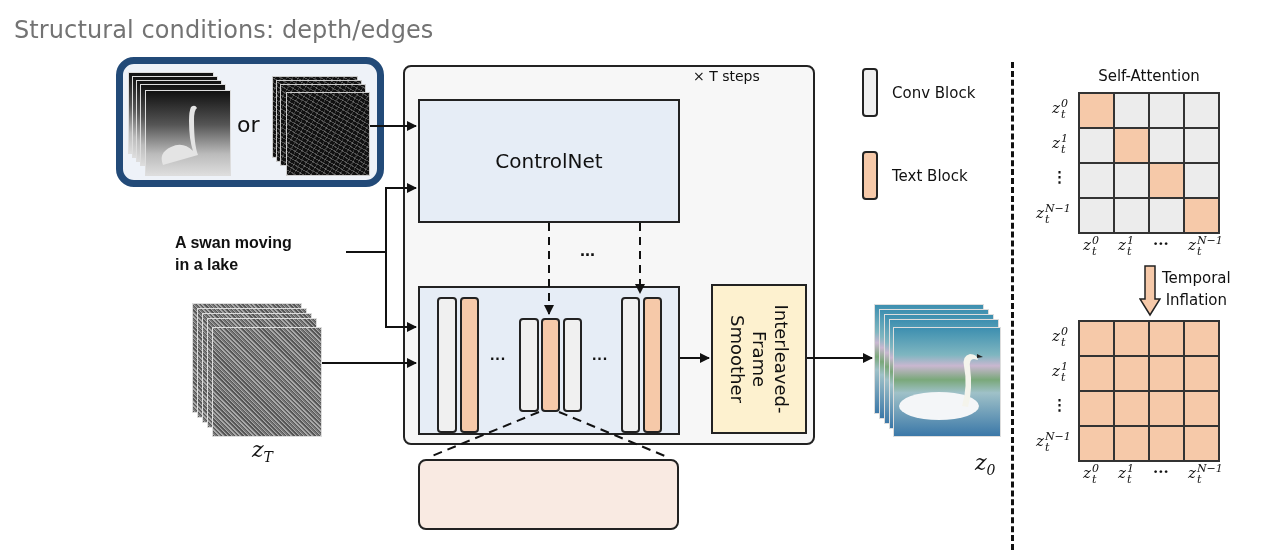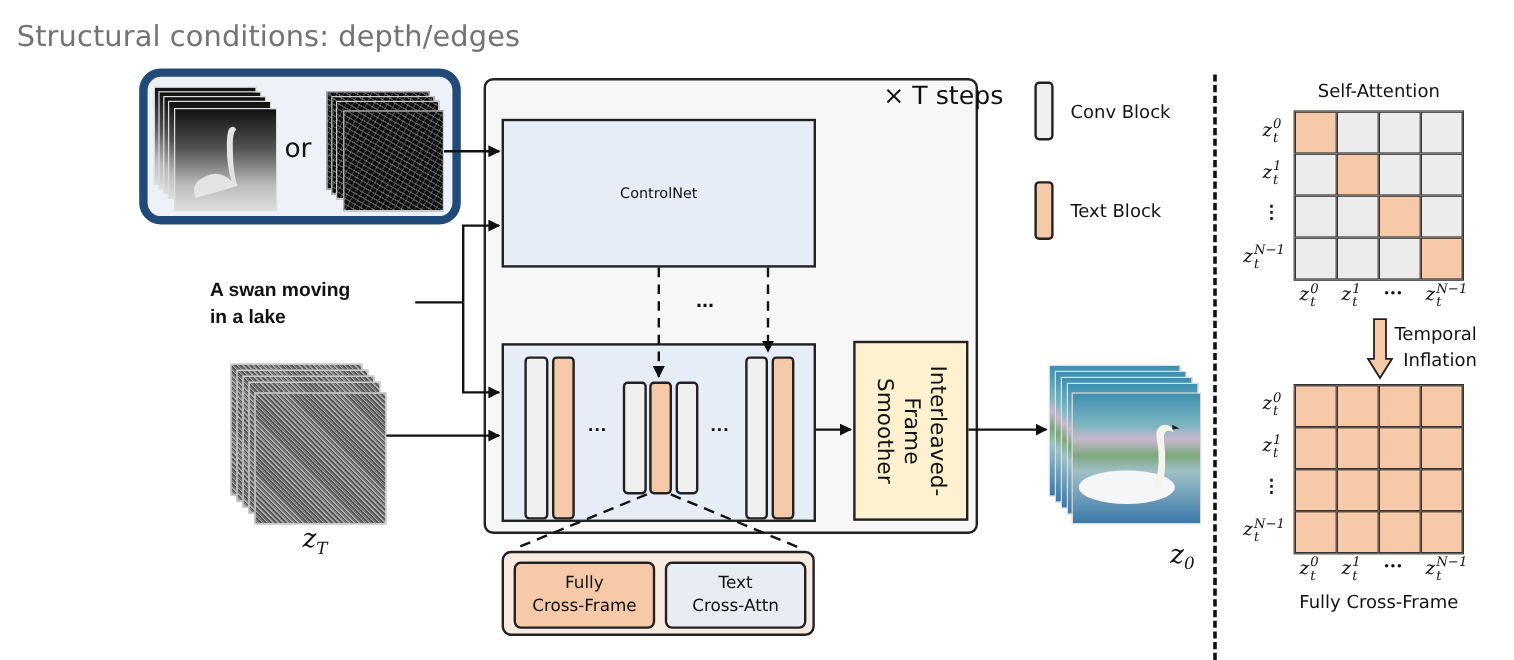--- a/index.html
+++ b/index.html
@@ -1,22 +1,22 @@
 <!DOCTYPE html>
 <html><head>
 <meta charset="utf-8">
 <style>
   html,body{margin:0;padding:0;background:#ffffff;}
   body{width:1262px;height:550px;position:relative;overflow:hidden;font-family:"Liberation Sans",sans-serif;color:#111;}
   .abs{position:absolute;}
   .title{left:14px;top:16px;font-size:24px;color:#737373;font-family:"DejaVu Sans",sans-serif;letter-spacing:0.1px;}
   .cond-box{left:116px;top:57px;width:268px;height:130px;border:7px solid #224a78;border-radius:18px;background:#eef2f8;box-sizing:border-box;}
   .outer{left:403px;top:65px;width:412px;height:380px;border:2px solid #222;border-radius:8px;background:#f7f7f7;box-sizing:border-box;}
-  .steps{left:693px;top:68px;font-size:21px;font-family:"DejaVu Sans",sans-serif;margin-left:43px;}
-  .cnet{left:418px;top:99px;width:262px;height:124px;border:2px solid #222;background:#e6edf6;box-sizing:border-box;display:flex;align-items:center;justify-content:center;font-size:12px;font-family:"DejaVu Sans",sans-serif;}
+  .steps{left:693px;top:68px;font-size:14px;font-family:"DejaVu Sans",sans-serif;}
+  .cnet{left:418px;top:99px;width:262px;height:124px;border:2px solid #222;background:#e6edf6;box-sizing:border-box;display:flex;align-items:center;justify-content:center;font-size:20px;font-family:"DejaVu Sans",sans-serif;}
   .unet{left:418px;top:286px;width:262px;height:149px;border:2px solid #222;background:#e6edf6;box-sizing:border-box;}
   .blk{position:absolute;border:2px solid #222;border-radius:4px;box-sizing:border-box;}
   .conv{background:#f0f0f0;}
   .attn{background:#f6c9a9;}
   .smoother{left:711px;top:284px;width:96px;height:150px;border:2px solid #222;background:#fdf1cf;box-sizing:border-box;}
   .smoother-text{position:absolute;left:50%;top:50%;transform:translate(-50%,-50%) rotate(90deg);white-space:nowrap;text-align:center;font-size:18px;line-height:22px;font-family:"DejaVu Sans",sans-serif;}
   .detail{left:418px;top:459px;width:261px;height:71px;border:2px solid #222;border-radius:8px;background:#f9eae2;box-sizing:border-box;}
   .dcell{position:absolute;top:7px;height:56px;border:2px solid #222;border-radius:6px;box-sizing:border-box;text-align:center;font-size:14px;line-height:19px;padding-top:7px;font-family:"DejaVu Sans",sans-serif;}
   .legend-box{width:16px;height:49px;border:2px solid #222;border-radius:4px;box-sizing:border-box;}
   .legend-label{font-size:15px;font-family:"DejaVu Sans",sans-serif;}
@@ -96,28 +96,20 @@
 
 <div class="abs smoother">
   <div class="smoother-text">
     <div>Interleaved-</div>
     <div>Frame</div>
     <div>Smoother</div>
   </div>
 </div>
 
 <div class="abs detail">
-  <div class="dcell" style="left:8px;width:118px;background:#f6c9a9;">
-    <div>Fully</div>
-    <div>Cross-Frame</div>
-  </div>
-  <div class="dcell" style="left:134px;width:118px;background:#e8ecf3;">
-    <div>Text</div>
-    <div>Cross-Attn</div>
-  </div>
 </div>
 
 <div>
   <div class="abs swanimg" style="left:874px;top:304px;width:110px;height:110px;"></div>
   <div class="abs swanimg" style="left:879px;top:309px;width:110px;height:110px;"></div>
   <div class="abs swanimg" style="left:884px;top:314px;width:110px;height:110px;"></div>
   <div class="abs swanimg" style="left:889px;top:319px;width:110px;height:110px;"></div>
   <div class="abs swanimg" style="left:893px;top:327px;width:108px;height:110px;">
     <svg width="108" height="110" viewBox="0 0 108 110">
       <ellipse cx="45" cy="78" rx="40" ry="14" fill="#f4f6f8"></ellipse>
@@ -181,21 +173,21 @@
     <div class="collab" style="left: 1153px; top: 235px;"><span class="math" style="font-style: normal; font-weight: bold;">···</span></div>
     <div class="collab" style="left: 1188px; top: 235px;"><span class="math"><span>z</span><span style="display: inline-flex; flex-direction: column; font-size: 11px; line-height: 11px; vertical-align: middle; margin-left: 1px;">
           <span>N−1</span>
           <span>t</span>
         </span></span></div>
   </div>
 
 <svg class="abs" style="left:1139px;top:265px;" width="22" height="52" viewBox="0 0 22 52">
   <path d="M6 1 H16 V34 H21 L11 50 L1 34 H6 Z" fill="#f6c9a9" stroke="#222" stroke-width="1.5"></path>
 </svg>
-<div class="abs caption" style="left:1162px;top:267px;text-align:right;line-height:22px;">
+<div class="abs caption" style="left:1162px;top:267px;text-align:center;line-height:22px;">
   <div>Temporal</div>
   <div>Inflation</div>
 </div>
 
 <div class="abs grid" id="cf-grid" style="left:1078px;top:320px;">
     <div class="cell ocell"></div>
     <div class="cell ocell"></div>
     <div class="cell ocell"></div>
     <div class="cell ocell"></div>
     <div class="cell ocell"></div>
@@ -235,21 +227,20 @@
           <span>1</span>
           <span>t</span>
         </span></span></div>
     <div class="collab" style="left: 1153px; top: 463px;"><span class="math" style="font-style: normal; font-weight: bold;">···</span></div>
     <div class="collab" style="left: 1188px; top: 463px;"><span class="math"><span>z</span><span style="display: inline-flex; flex-direction: column; font-size: 11px; line-height: 11px; vertical-align: middle; margin-left: 1px;">
           <span>N−1</span>
           <span>t</span>
         </span></span></div>
   </div>
 <div class="abs caption" style="left:1060px;top:490px;width:178px;line-height:24px;">
-  <div>Fully Cross-Frame</div>
 </div>
 
 <svg class="abs" style="left:0;top:0;pointer-events:none;" width="1262" height="550">
   <defs>
     <marker id="ah" markerWidth="10" markerHeight="10" refX="9" refY="5" orient="auto" markerUnits="userSpaceOnUse">
       <path d="M0 0 L10 5 L0 10 z" fill="#111"></path>
     </marker>
   </defs>
   <g stroke="#111" stroke-width="2" fill="none">
     <line x1="370" y1="126" x2="416" y2="126" marker-end="url(#ah)"></line>

